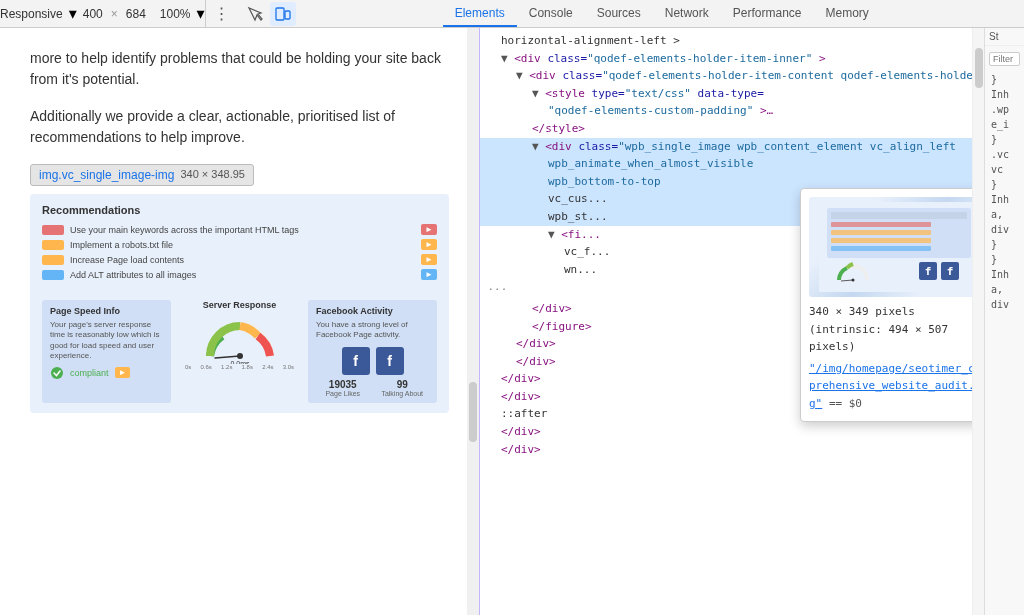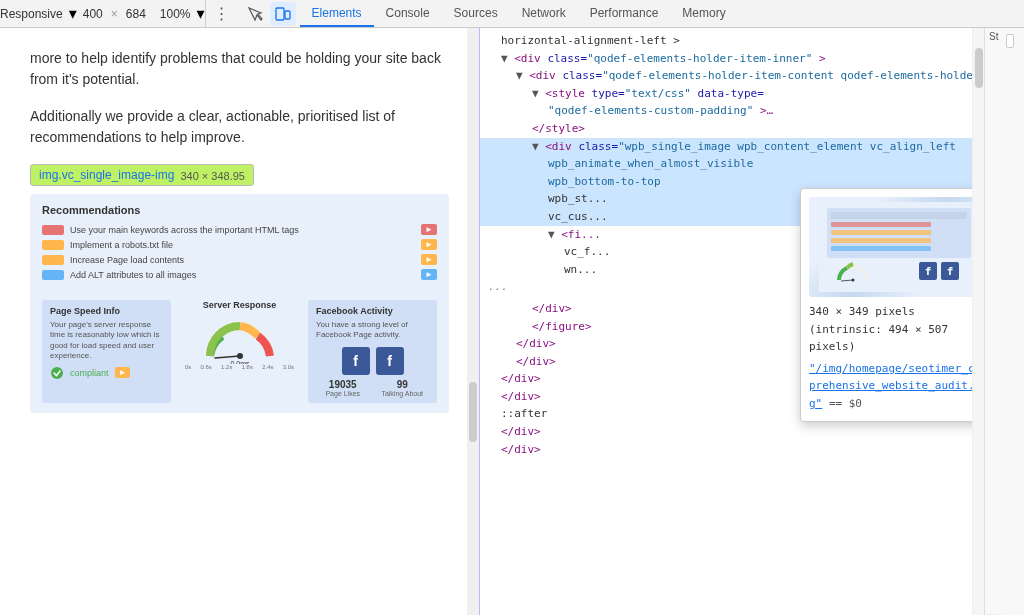--- a/index.html
+++ b/index.html
@@ -120,23 +120,23 @@
     .preview-text-block {
       margin-bottom: 16px;
     }
     .preview-text {
       font-size: 14px;
       line-height: 1.5;
       color: #333;
     }
     .img-tooltip {
       display: inline-flex;
-      align-items: flex-end;
+      align-items: flex-start;
       gap: 6px;
-      background: #bef264;
+      background: #e5e5e5;
       border: 1px solid #bbb;
       border-radius: 3px;
       padding: 3px 8px;
       font-size: 12px;
       color: #1a73e8;
       cursor: pointer;
       margin-bottom: 8px;
     }
     .img-tooltip-dim {
       color: #555;
@@ -318,21 +318,21 @@
       left: 2px;
       border-radius: 4px;
     }
 
     
     .style-panel {
       width: 40px;
       background: #f8f8f8;
       border-left: 1px solid #ddd;
       display: flex;
-      flex-direction: row;
+      flex-direction: column;
       overflow: hidden;
     }
     .style-panel-inner {
       padding: 4px 2px;
       font-size: 10px;
       color: #888;
       overflow: hidden;
     }
     .style-row { padding: 2px 4px; white-space: nowrap; overflow: hidden; color: #555; font-size: 10px; font-family: monospace; }
   </style>
@@ -357,21 +357,21 @@
       </svg>
     </div>
     <div class="toolbar-icon-btn active" title="Toggle device toolbar">
       <svg width="16" height="16" viewBox="0 0 16 16">
         <rect x="1" y="2" width="8" height="12" rx="1" stroke="#1a73e8" stroke-width="1.3" fill="none"></rect>
         <rect x="10" y="5" width="5" height="8" rx="1" stroke="#1a73e8" stroke-width="1.3" fill="none"></rect>
       </svg>
     </div>
   </div>
 
-  <div class="devtools-tabs" style="border:none;background:transparent;flex:1;height:100%;">
+  <div class="devtools-tabs" style="border:none;background:transparent;flex:1;height:100%;justify-content:center;">
     <div class="tab-item active">Elements</div>
     <div class="tab-item">Console</div>
     <div class="tab-item">Sources</div>
     <div class="tab-item">Network</div>
     <div class="tab-item">Performance</div>
     <div class="tab-item">Memory</div>
   </div>
 </div>
 
 <div class="main-content">
@@ -515,24 +515,24 @@
           <span class="html-tag">&lt;div </span>
           <span class="html-attr">class=</span><span class="html-val">"wpb_single_image wpb_content_element vc_align_left</span>
         </div>
         <div class="tree-line indent-4 selected">
           <span class="html-val">wpb_animate_when_almost_visible</span>
         </div>
         <div class="tree-line indent-4 selected">
           <span class="html-val">wpb_bottom-to-top</span>
         </div>
         <div class="tree-line indent-4 selected">
+          <span class="html-text">vc_cus...</span>
+        </div>
+        <div class="tree-line indent-4 selected">
           <span class="html-text">wpb_st...</span>
-        </div>
-        <div class="tree-line indent-4 selected">
-          <span class="html-text">vc_cus...</span>
         </div>
         <div class="tree-line indent-4">
           <span class="expand-tri">▼ </span>
           <span class="html-tag">&lt;fi...</span>
         </div>
         <div class="tree-line indent-5">
           <span class="html-text">vc_f...</span>
         </div>
         <div class="tree-line indent-5">
           <span class="html-text">wn...</span>

